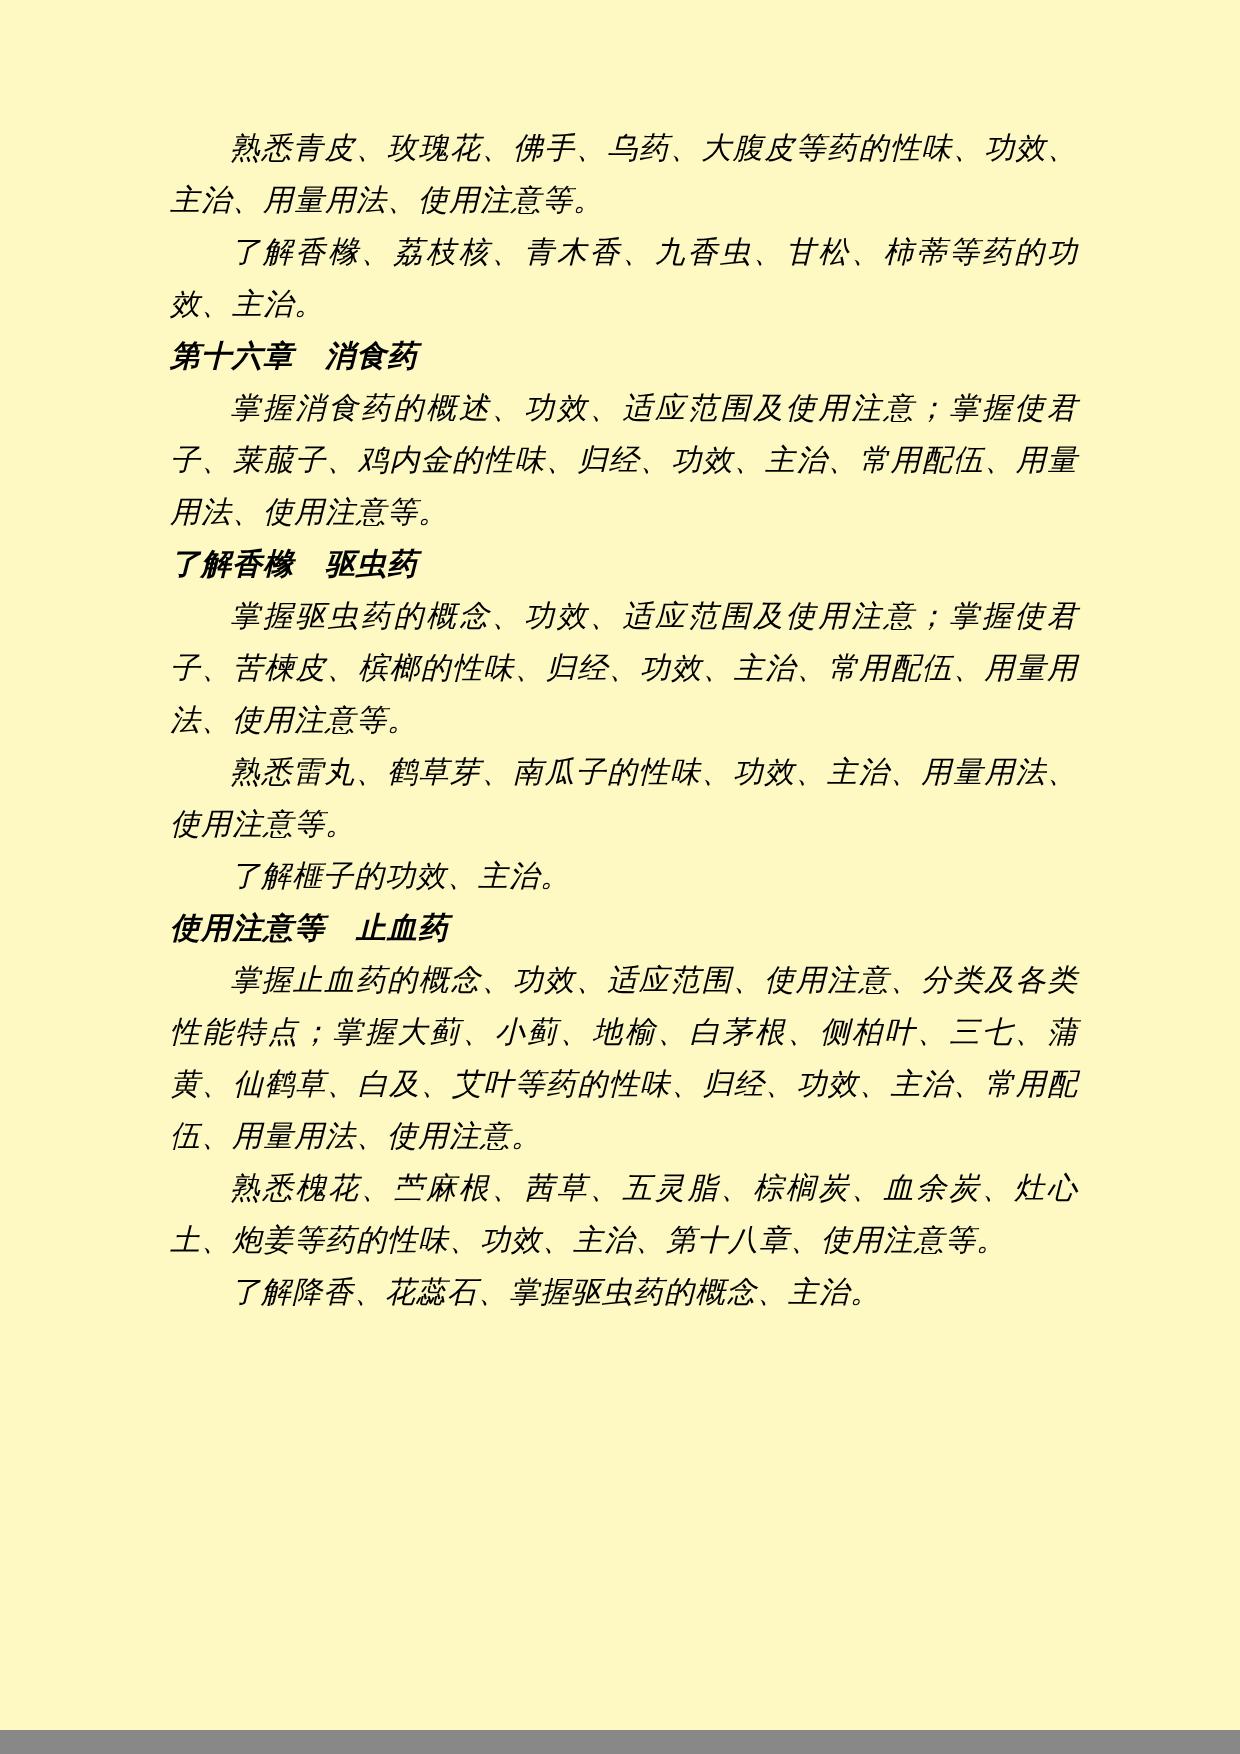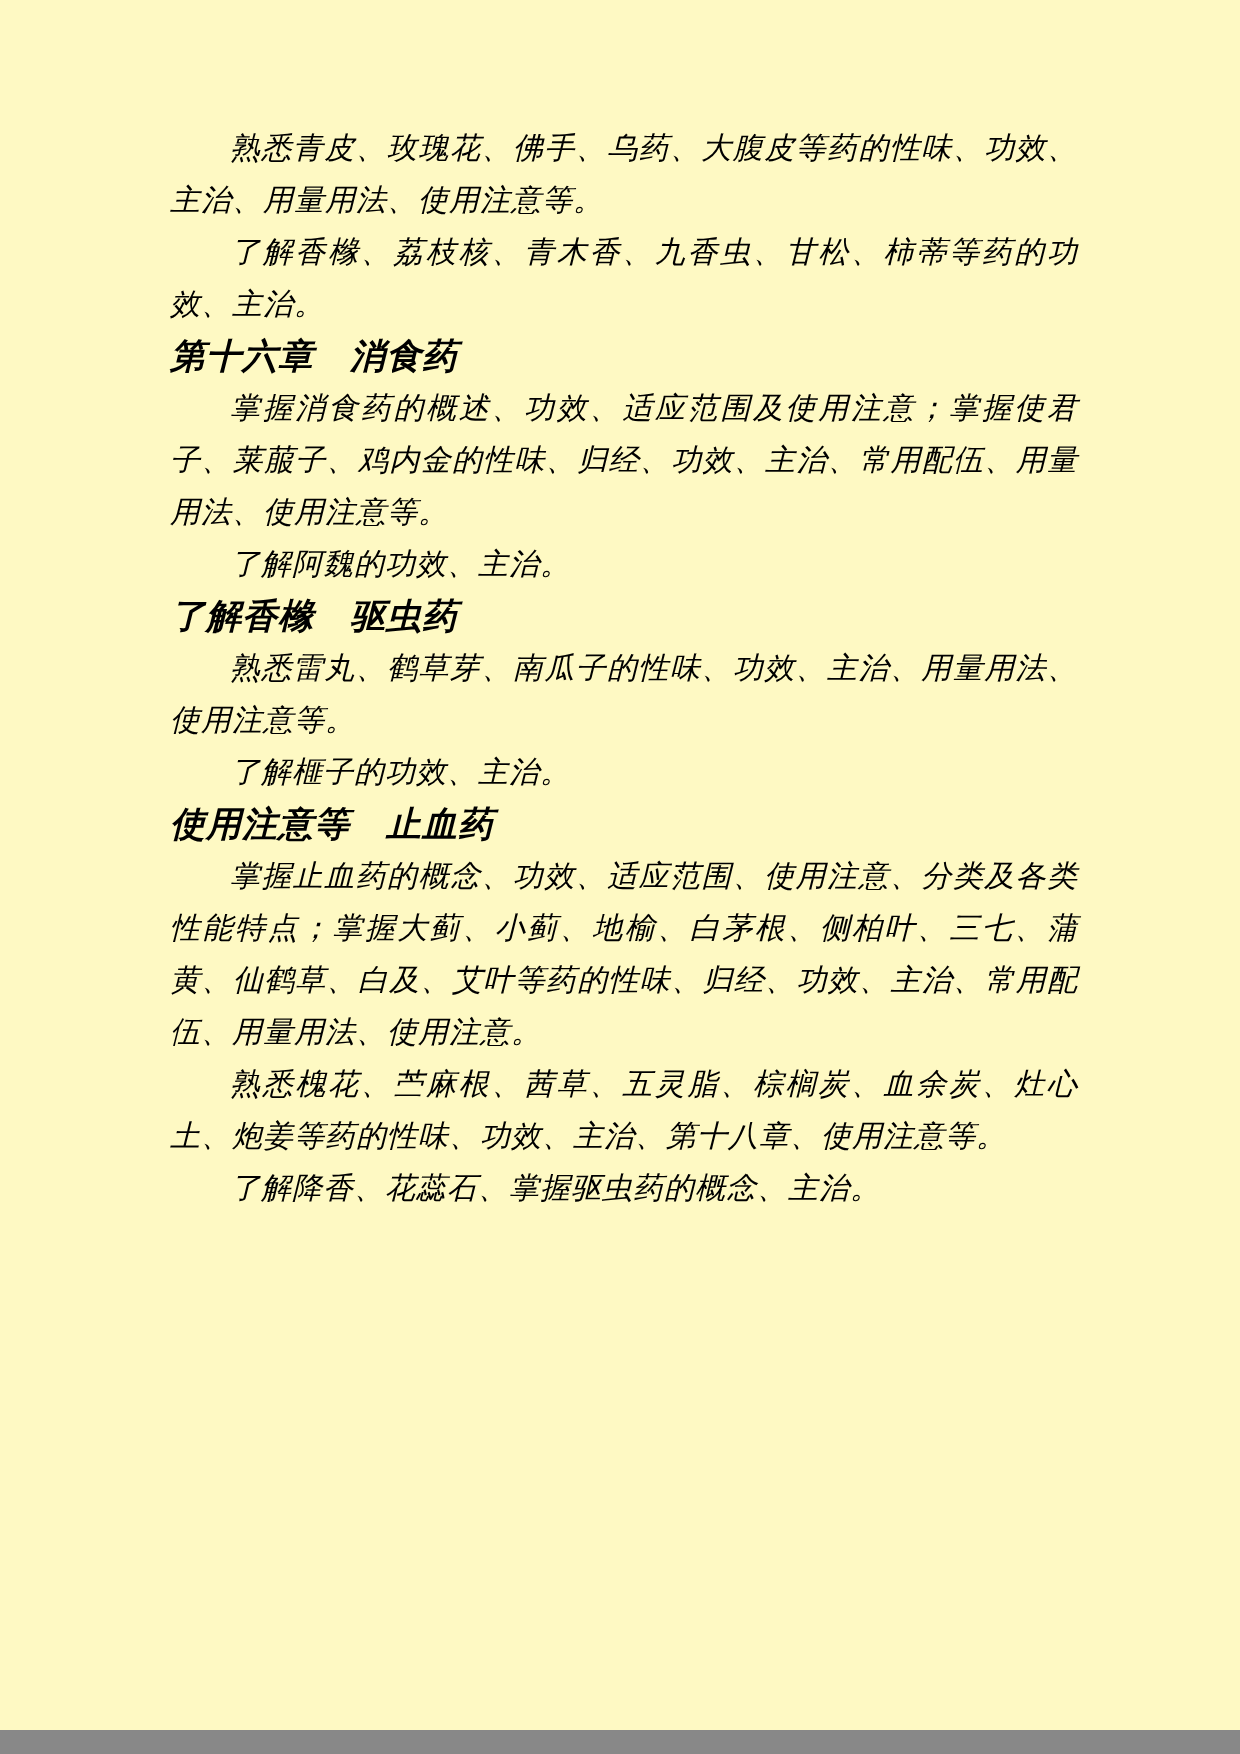--- a/index.html
+++ b/index.html
@@ -28,39 +28,39 @@
     margin: 0;
     font-size: 30px;
     line-height: 52px;
     text-align: justify;
     text-indent: 2em;
     letter-spacing: 1px;
     word-break: break-all;
   }
   .chapter {
     margin: 0;
-    font-size: 35px;
+    font-size: 30px;
     font-weight: bold;
     line-height: 52px;
     text-indent: 0;
     text-align: left;
     letter-spacing: 1px;
   }
 </style>
 </head>
 <body>
 
 <div class="page">
   <div class="content">
     <p class="para">熟悉青皮、玫瑰花、佛手、乌药、大腹皮等药的性味、功效、主治、用量用法、使用注意等。</p>
     <p class="para">了解香橼、荔枝核、青木香、九香虫、甘松、柿蒂等药的功效、主治。</p>
     <p class="chapter">第十六章　消食药</p>
     <p class="para">掌握消食药的概述、功效、适应范围及使用注意；掌握使君子、莱菔子、鸡内金的性味、归经、功效、主治、常用配伍、用量用法、使用注意等。</p>
-    <p class="para">了解阿魏的功效、主治。</p>
     <p class="chapter">了解香橼　驱虫药</p>
+    <p class="para">掌握驱虫药的概念、功效、适应范围及使用注意；掌握使君子、苦楝皮、槟榔的性味、归经、功效、主治、常用配伍、用量用法、使用注意等。</p>
     <p class="para">熟悉雷丸、鹤草芽、南瓜子的性味、功效、主治、用量用法、使用注意等。</p>
     <p class="para">了解榧子的功效、主治。</p>
     <p class="chapter">使用注意等　止血药</p>
     <p class="para">掌握止血药的概念、功效、适应范围、使用注意、分类及各类性能特点；掌握大蓟、小蓟、地榆、白茅根、侧柏叶、三七、蒲黄、仙鹤草、白及、艾叶等药的性味、归经、功效、主治、常用配伍、用量用法、使用注意。</p>
     <p class="para">熟悉槐花、苎麻根、茜草、五灵脂、棕榈炭、血余炭、灶心土、炮姜等药的性味、功效、主治、第十八章、使用注意等。</p>
     <p class="para">了解降香、花蕊石、掌握驱虫药的概念、主治。</p>
   </div>
 </div>
 
 </body></html>

